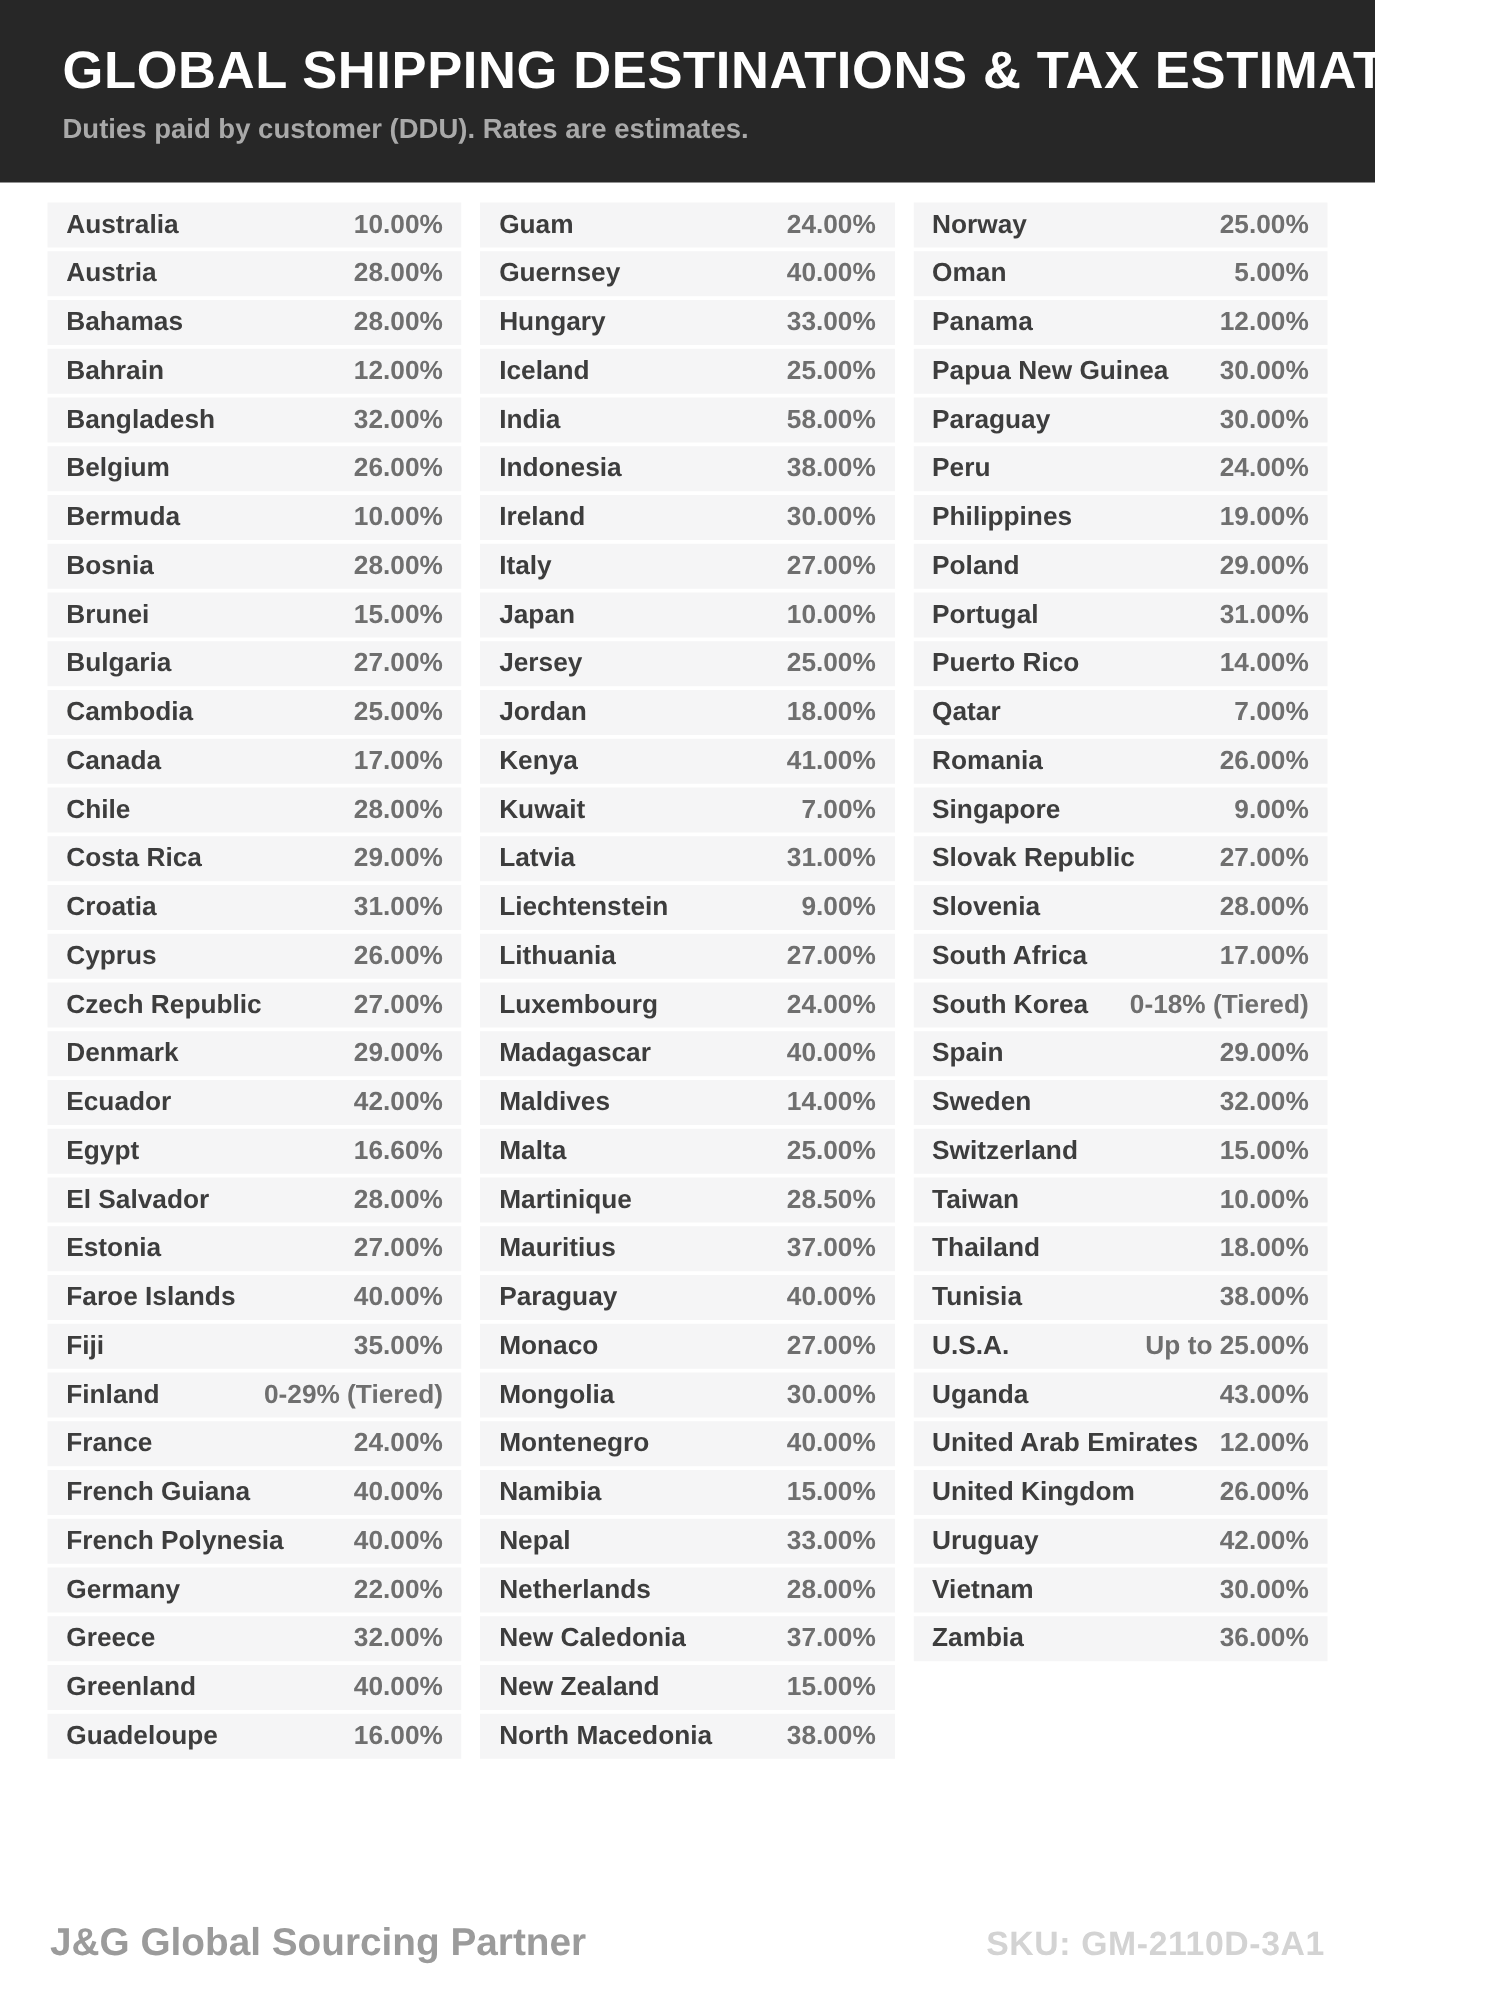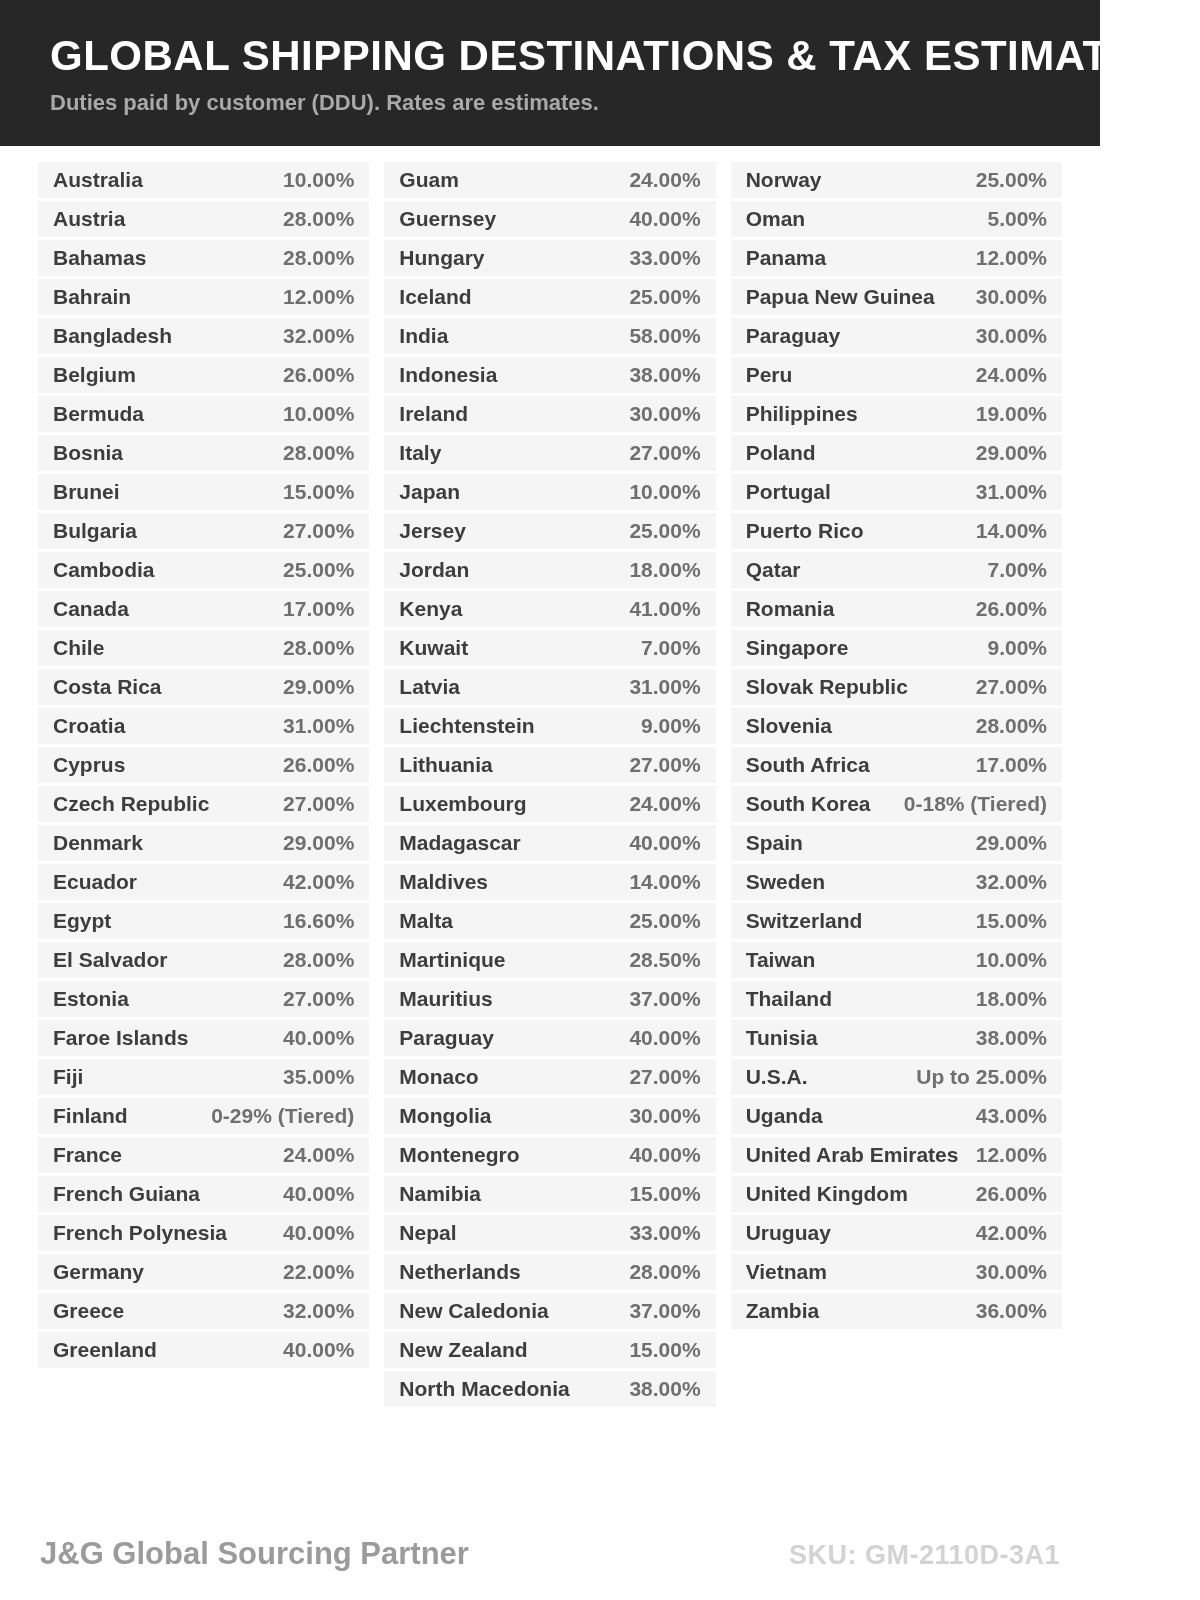--- a/index.html
+++ b/index.html
@@ -246,20 +246,24 @@
   <div class="row">
     <span class="country">Greece</span>
     <span class="rate">32.00%</span>
   </div>
 
   <div class="row">
     <span class="country">Greenland</span>
     <span class="rate">40.00%</span>
   </div>
 
+  <div class="row">
+    <span class="country">Guadeloupe</span>
+    <span class="rate">16.00%</span>
+  </div>
 </section>
     <section class="col">
   <div class="row">
     <span class="country">Guam</span>
     <span class="rate">24.00%</span>
   </div>
 
   <div class="row">
     <span class="country">Guernsey</span>
     <span class="rate">40.00%</span>

